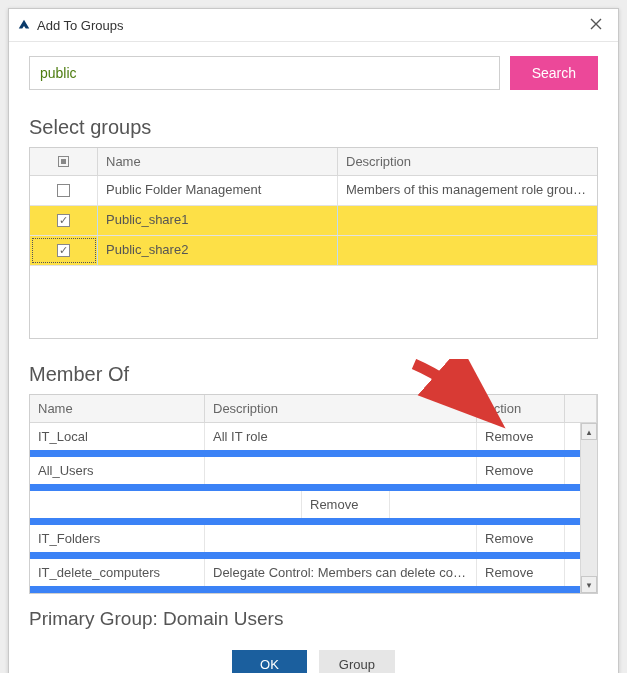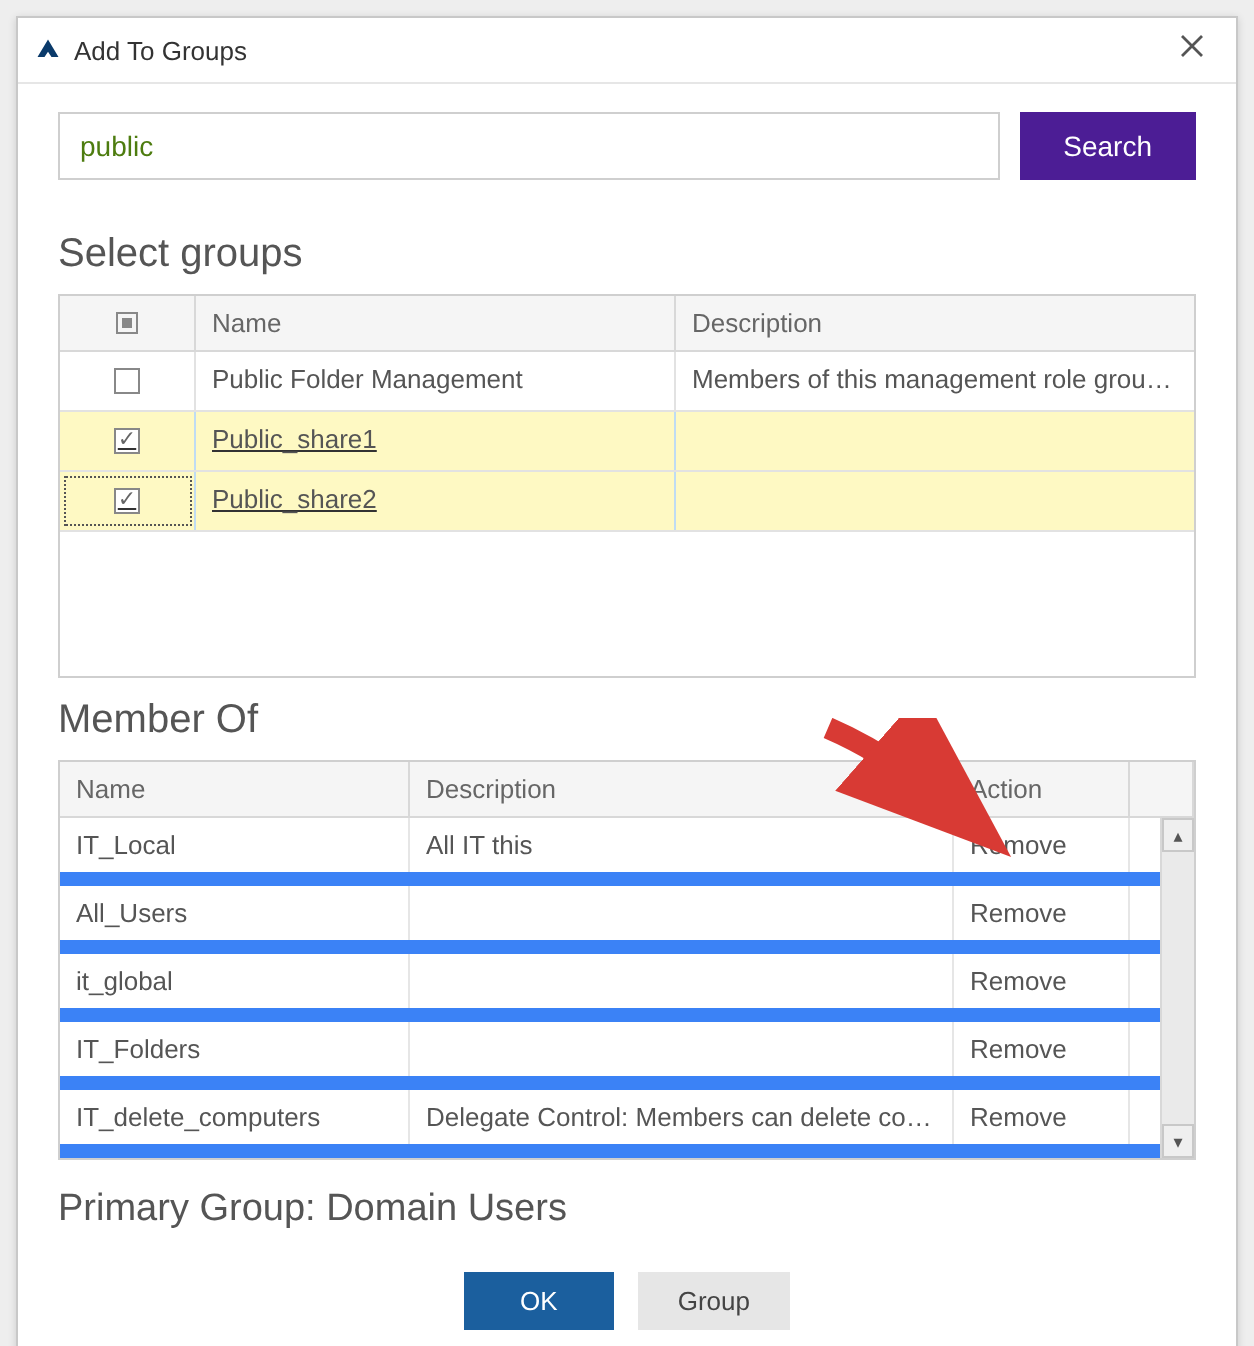--- a/index.html
+++ b/index.html
@@ -59,21 +59,21 @@
   }
   .search-input {
     flex: 1;
     border: 1px solid #cfcfcf;
     padding: 8px 10px;
     font-size: 14px;
     color: #4d7c0f;
     font-family: inherit;
   }
   .search-btn {
-    background: #4c1d95;
+    background: #ec4899;
     color: #fff;
     border: none;
     padding: 0 22px;
     font-size: 14px;
     cursor: pointer;
   }
   .section-title {
     font-size: 20px;
     color: #555;
     margin: 0 0 8px 0;
@@ -113,21 +113,21 @@
   }
   .select-grid .cell {
     padding: 6px 8px;
     border-right: 1px solid #e2e2e2;
     overflow:hidden; text-overflow:ellipsis; white-space:nowrap;
     color:#555;
   }
   .cell.cb-col { width:68px; display:flex; justify-content:center; align-items:center; }
   .cell.name-col { width:240px; }
   .cell.desc-col { flex:1; border-right:none; }
-  .row.selected { background:#fef9c3;text-decoration:underline; }
+  .row.selected { background:#fde047; }
   .row.selected .cell { border-right-color:#bfdcf3; }
   .row.focused .cell.cb-col { outline:1px dotted #555; outline-offset:-3px; }
   .cb {
     width:13px; height:13px;
     border:1px solid #888;
     background:#fff;
     display:inline-flex; align-items:center; justify-content:center;
     cursor:pointer;
   }
   .cb.checked::after {
@@ -260,42 +260,41 @@
             <div class="cell cb-col">
               <span class="cb checked"></span>
             </div>
             <div class="cell name-col">Public_share2</div>
             <div class="cell desc-col"></div>
           </div>
         </div>
       <div class="select-blank"></div>
     </div>
 
-    <h3 class="section-title" style="margin-top:10px">Member Of</h3>
+    <h3 class="section-title" style="margin-top:24px">Member Of</h3>
     <div class="grid-box member-grid">
       <div class="hdr-row">
         <div class="hdr-cell m-name">Name</div>
         <div class="hdr-cell m-desc">Description</div>
         <div class="hdr-cell m-act">Action</div>
         <div class="hdr-cell m-sb"></div>
       </div>
       <div class="body">
         <div class="member-rows" id="member-rows">
             <div class="row">
               <div class="cell m-name">IT_Local</div>
-              <div class="cell m-desc">All IT this</div>
+              <div class="cell m-desc">All IT role</div>
               <div class="cell m-act">Remove</div>
             </div>
             <div class="row">
               <div class="cell m-name">All_Users</div>
               <div class="cell m-desc"></div>
               <div class="cell m-act">Remove</div>
             </div>
             <div class="row">
-              <div class="cell m-name">it_global</div>
               <div class="cell m-desc"></div>
               <div class="cell m-act">Remove</div>
             </div>
             <div class="row">
               <div class="cell m-name">IT_Folders</div>
               <div class="cell m-desc"></div>
               <div class="cell m-act">Remove</div>
             </div>
             <div class="row">
               <div class="cell m-name">IT_delete_computers</div>

